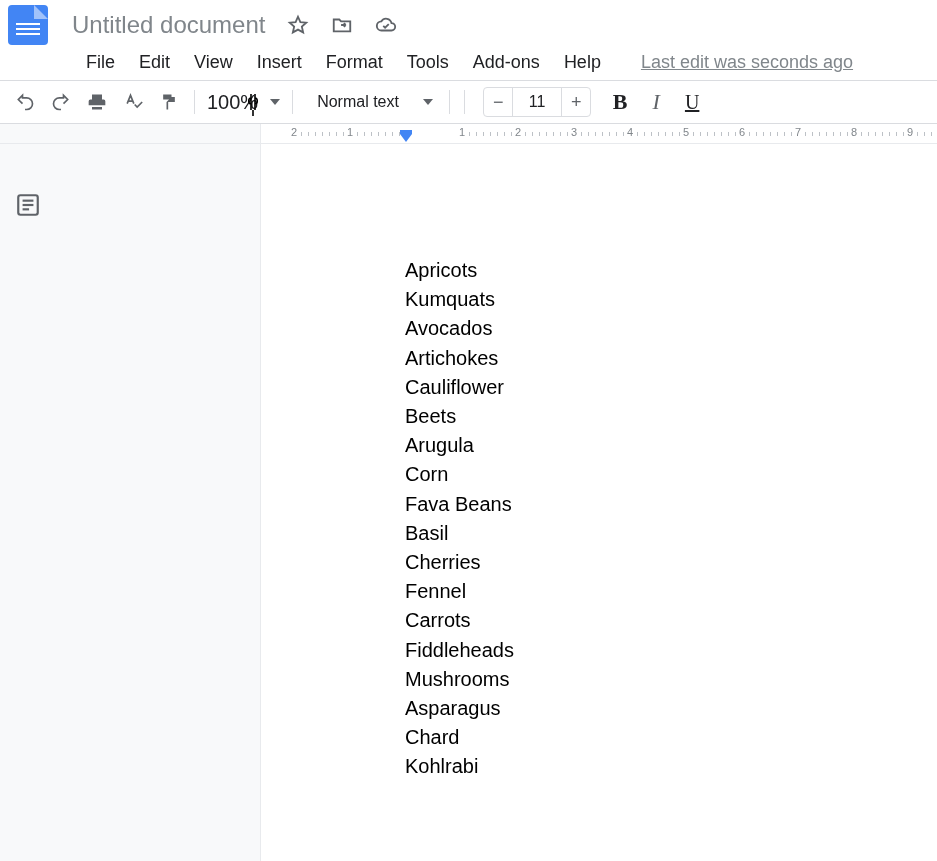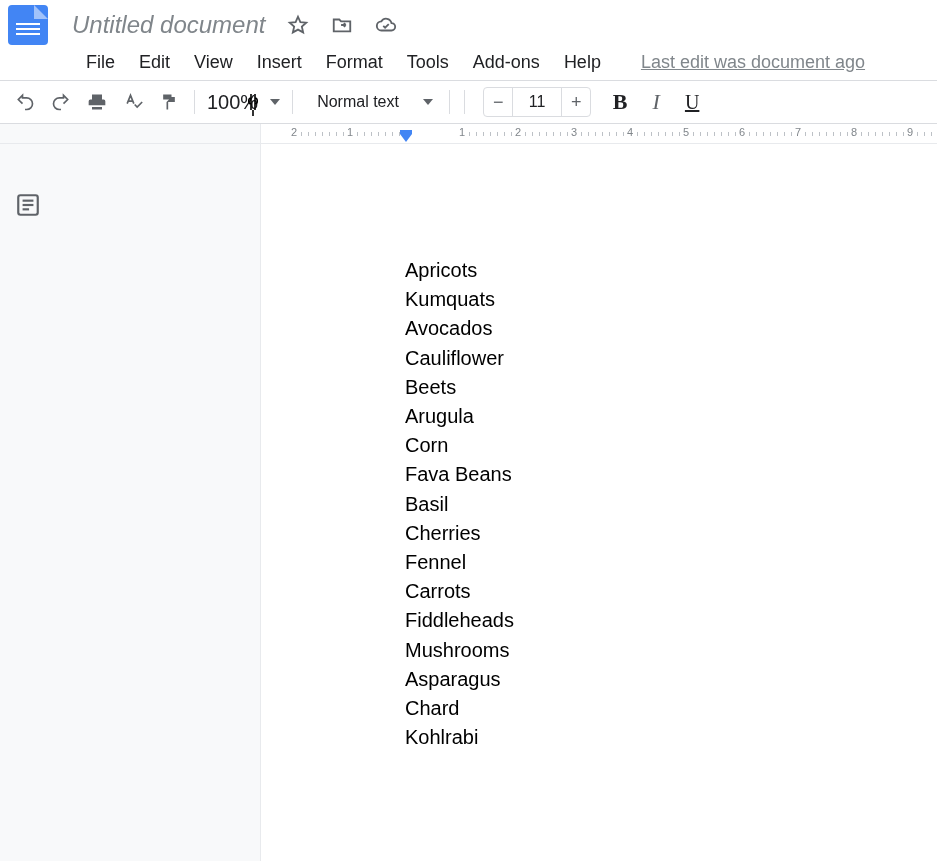--- a/index.html
+++ b/index.html
@@ -10,21 +10,20 @@
     height: 861px;
     overflow: hidden;
     color: #202124;
   }
   
   .header {
     display: flex;
     align-items: center;
     padding: 6px 10px 0 8px;
     height: 44px;
-    font-style: italic;
   }
   .docs-logo {
     width: 40px;
     height: 40px;
     background: #4285f4;
     border-radius: 4px;
     position: relative;
     margin-right: 24px;
     flex-shrink: 0;
   }
@@ -251,21 +250,21 @@
 
 <div class="menubar">
   <div class="menubar-item">File</div>
   <div class="menubar-item">Edit</div>
   <div class="menubar-item">View</div>
   <div class="menubar-item">Insert</div>
   <div class="menubar-item">Format</div>
   <div class="menubar-item">Tools</div>
   <div class="menubar-item">Add-ons</div>
   <div class="menubar-item">Help</div>
-  <div class="last-edit">Last edit was document ago</div>
+  <div class="last-edit">Last edit was seconds ago</div>
 </div>
 
 <div class="toolbar">
   <div class="tbtn">
     <svg viewBox="0 0 24 24">
         <path d="M9 14l-5-5 5-5v3h5a7 7 0 017 7v0a7 7 0 01-7 7h-2" fill="none" stroke="#5f6368" stroke-width="2"></path>
       </svg>
   </div>
   <div class="tbtn">
     <svg viewBox="0 0 24 24">
@@ -417,20 +416,21 @@
           <line x1="7" y1="16" x2="13" y2="16"></line>
         </svg>
     </div>
   </div>
   <div class="gutter"></div>
   <div class="page" id="doc-page">
 
   <div class="doc-line">Apricots</div>
       <div class="doc-line">Kumquats</div>
       <div class="doc-line">Avocados</div>
+      <div class="doc-line">Artichokes</div>
       <div class="doc-line">Cauliflower</div>
       <div class="doc-line">Beets</div>
       <div class="doc-line">Arugula</div>
       <div class="doc-line">Corn</div>
       <div class="doc-line">Fava Beans</div>
       <div class="doc-line">Basil</div>
       <div class="doc-line">Cherries</div>
       <div class="doc-line">Fennel</div>
       <div class="doc-line">Carrots</div>
       <div class="doc-line">Fiddleheads</div>

